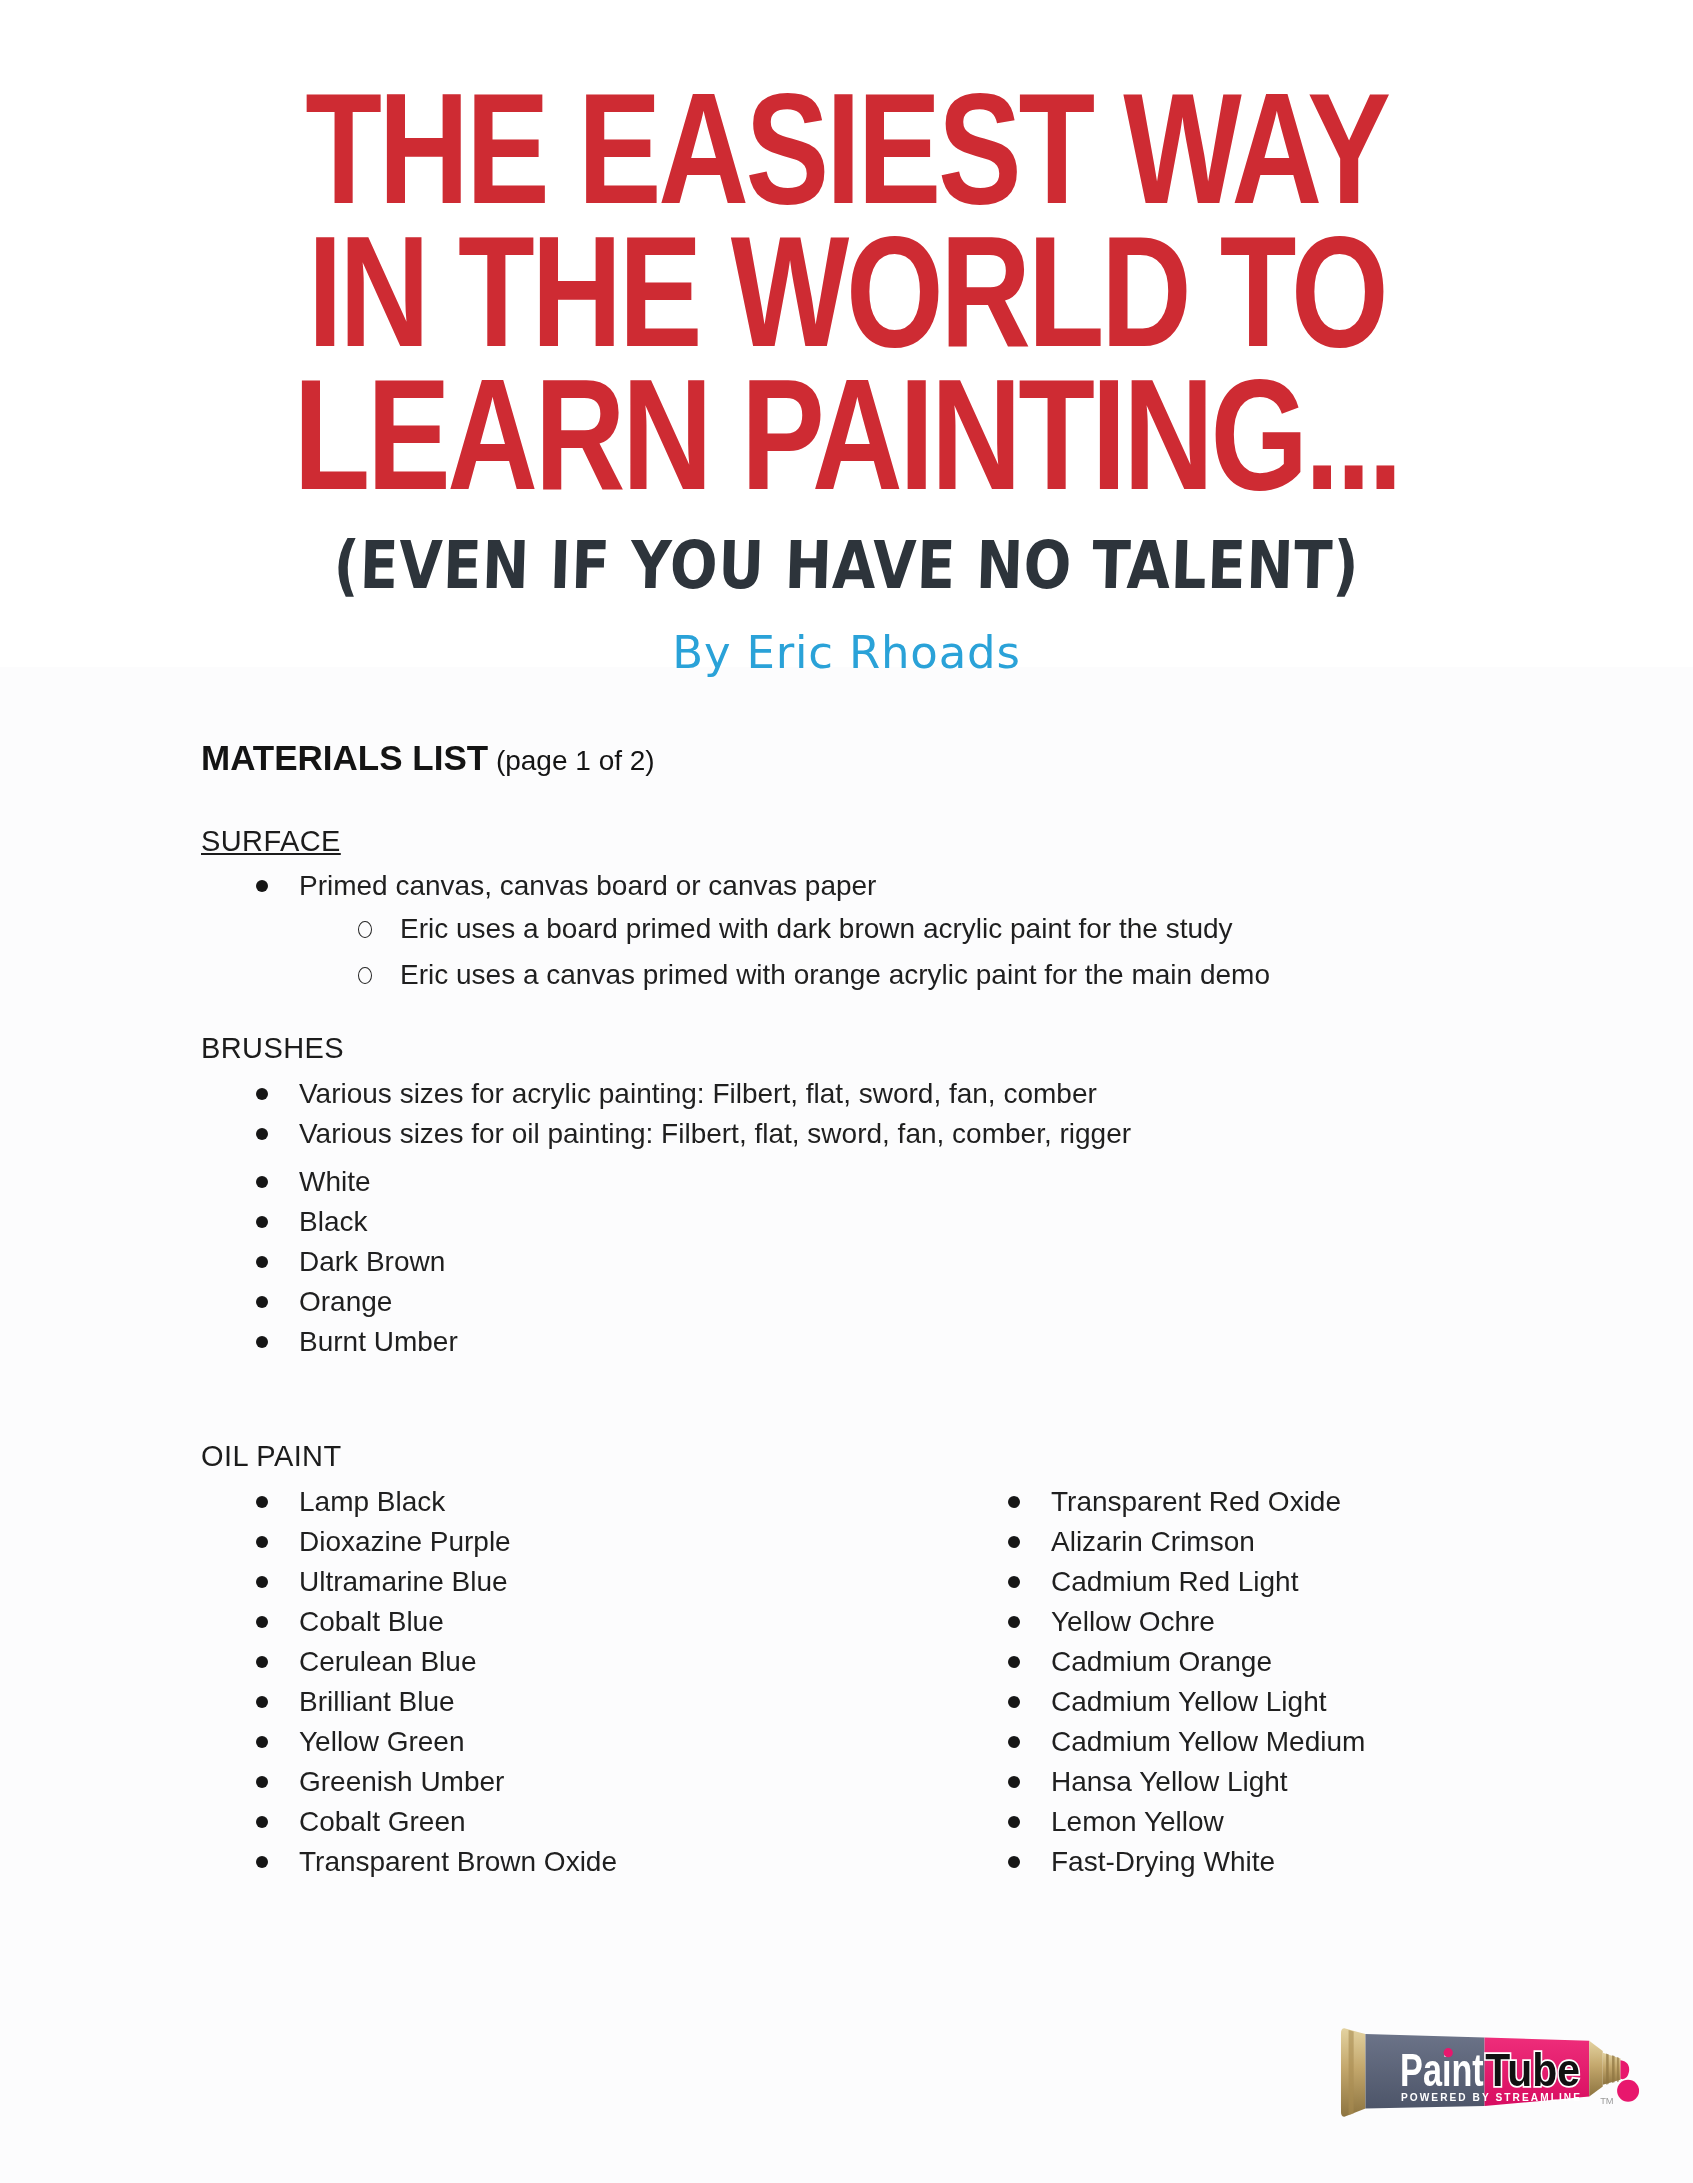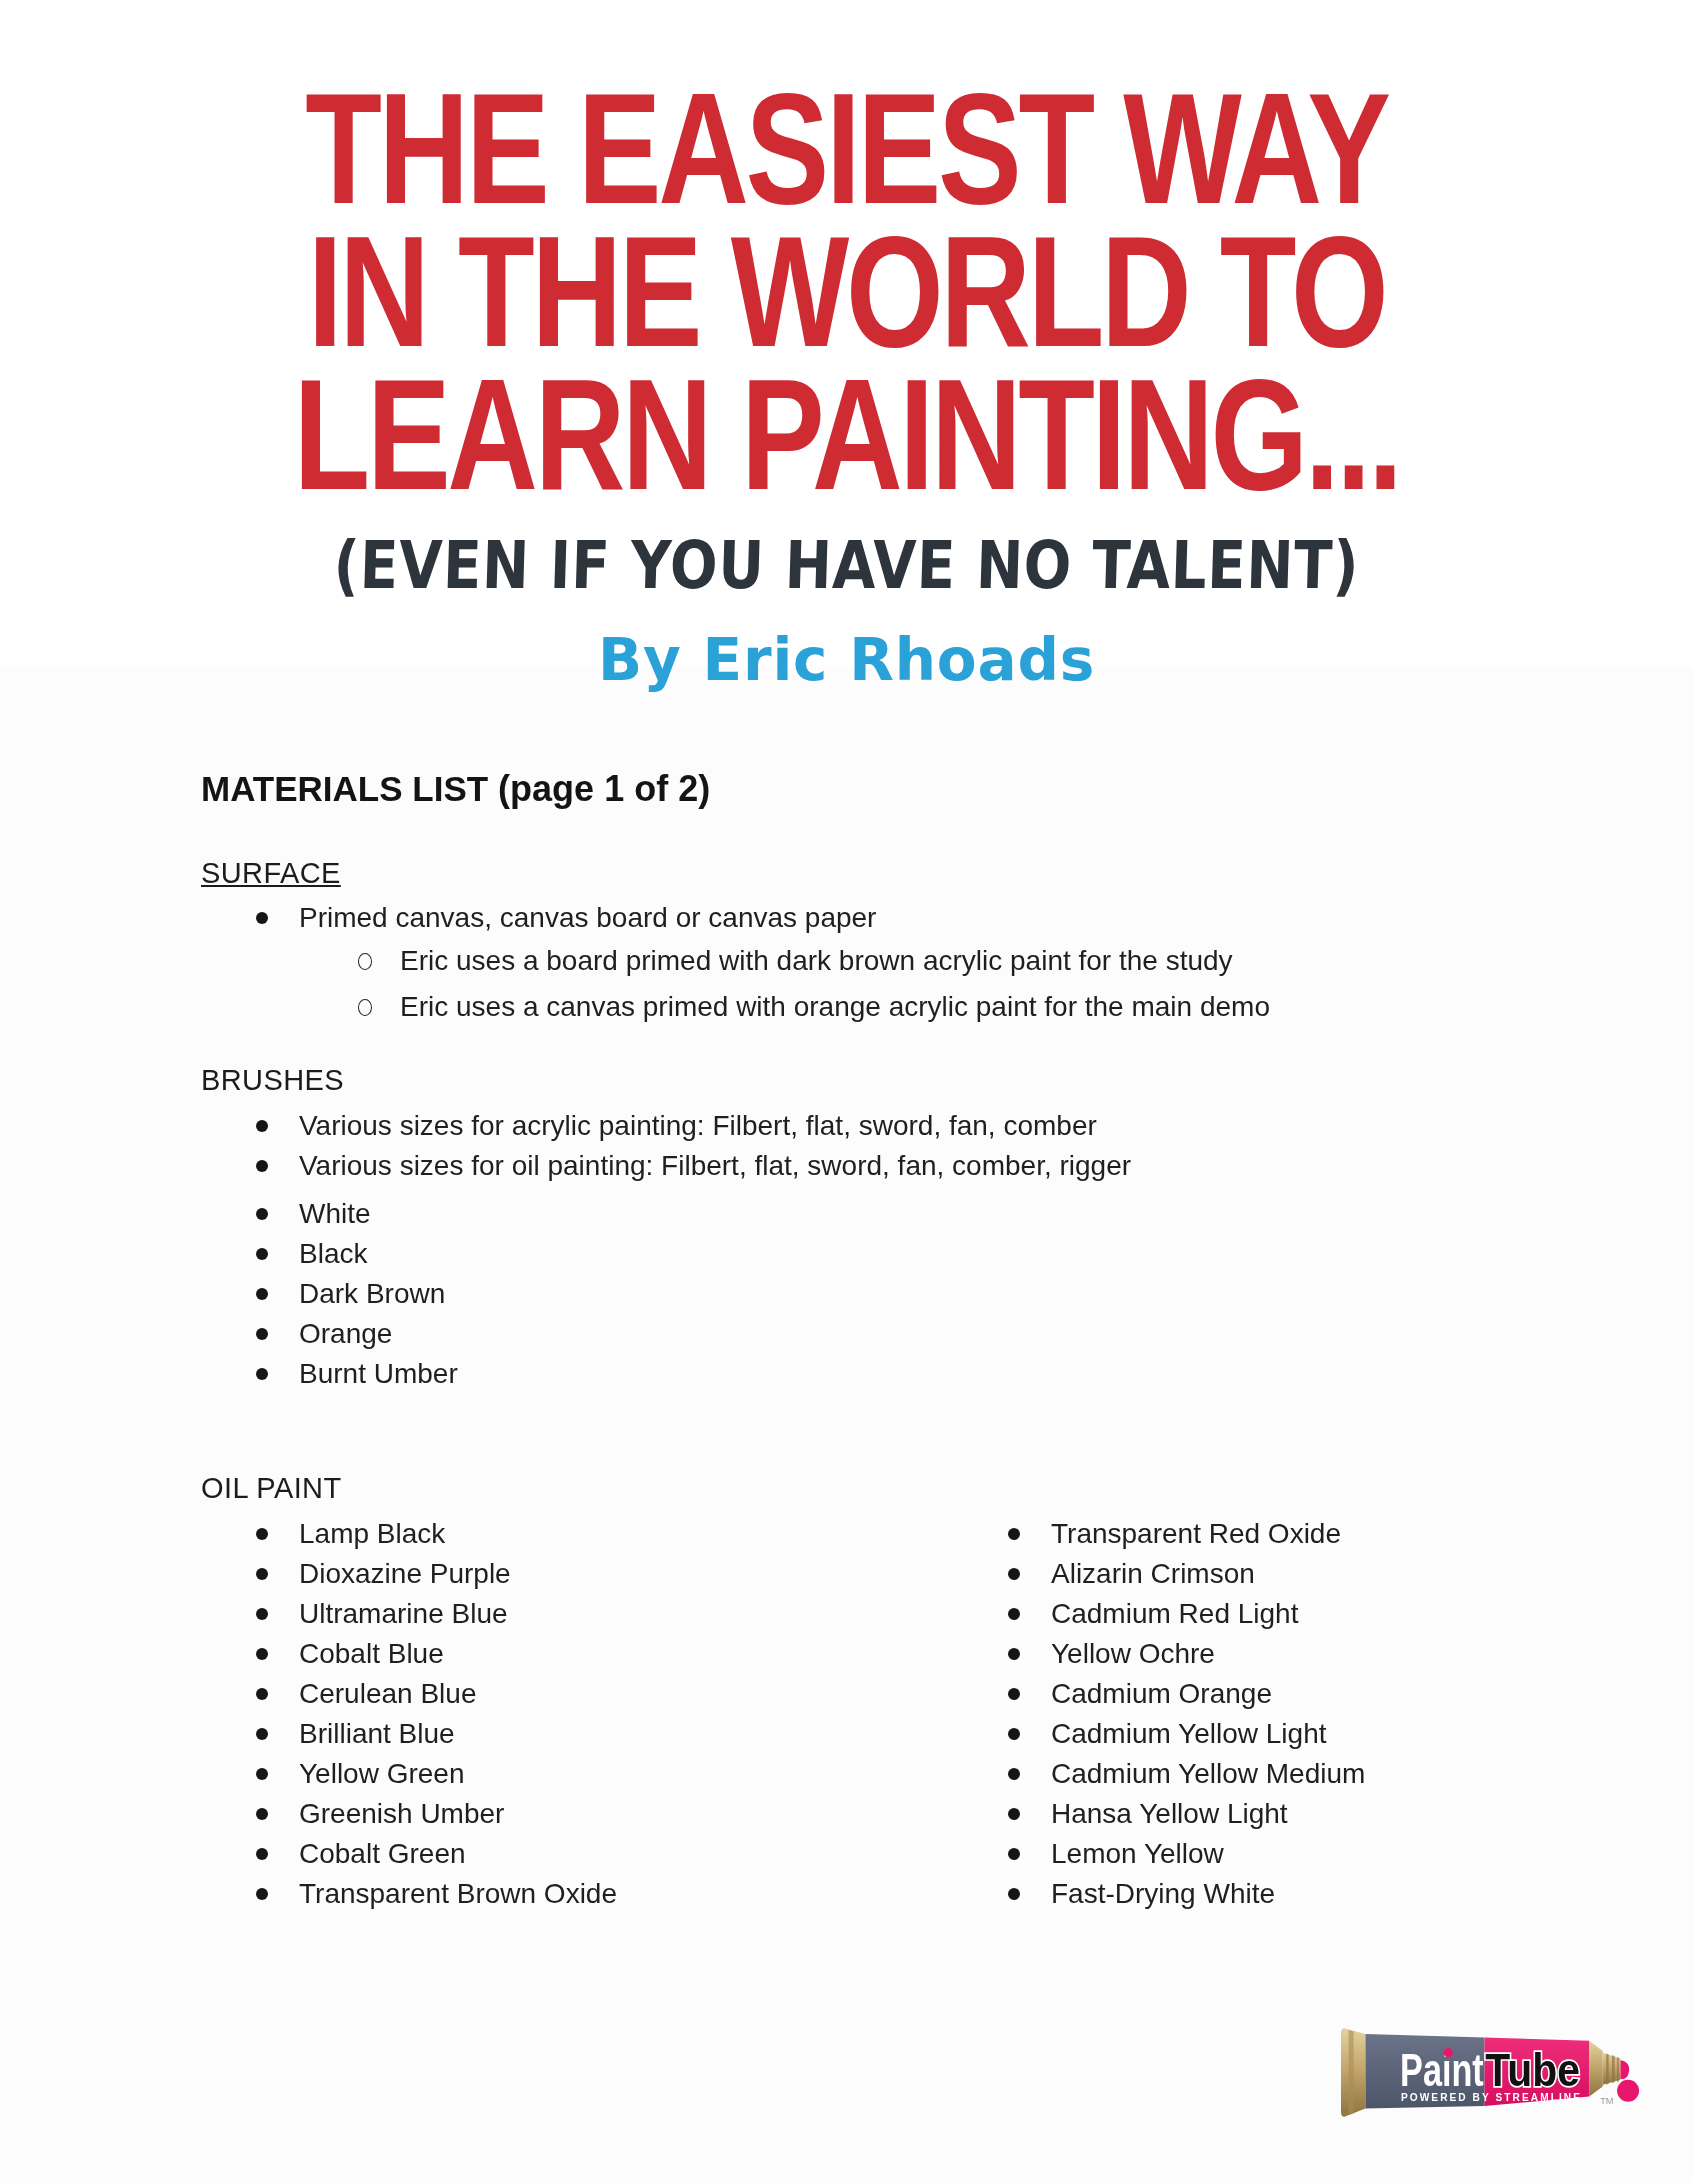--- a/index.html
+++ b/index.html
@@ -8,27 +8,27 @@
   .lower-band{position:absolute;left:0;top:667px;width:1693px;height:1516px;background:#fcfcfd;}
 
   
   .header{position:relative;padding-top:78px;text-align:center;}
   .title-line{display:block;margin:0 auto;font-weight:700;font-size:157px;line-height:0.91;
     letter-spacing:-4.2px;color:#ce2b33;transform:scaleX(0.80);transform-origin:50% 50%;
     font-family:"Liberation Sans",sans-serif;white-space:nowrap;}
   .subtitle{display:block;margin:20.3px auto 0;font-weight:700;font-size:66px;color:#2d343b;
     letter-spacing:0.8px;transform:scaleX(0.85) skewX(-2deg);transform-origin:50% 50%;
     font-family:"DejaVu Sans",sans-serif;white-space:nowrap;}
-  .byline{display:block;margin:22px auto 15px;font-weight:700;font-size:58px;color:#2aa2d8;
+  .byline{display:block;margin:22px auto 0;font-weight:400;font-size:45px;color:#2aa2d8;
     letter-spacing:0.8px;font-family:"DejaVu Sans",sans-serif;}
 
   
   .content{position:relative;padding:59px 0 0 201px;color:#1f1f1f;}
   .doc-heading{margin:0;font-size:35px;font-weight:700;color:#141414;}
-  .doc-heading .page-info{font-size:36px;font-weight:700;}
+  .doc-heading .page-info{font-size:28px;font-weight:400;}
   .section-title{margin:0;font-size:29px;font-weight:400;letter-spacing:0.4px;color:#1c1c1c;}
   .mt-surface{margin-top:47px;text-decoration:underline;}
   .mt-brushes{margin-top:34px;}
   .mt-acrylic{margin-top:74px;}
   .mt-oil{margin-top:78px;}
 
   ul{list-style:none;margin:0;padding:0 0 0 55px;}
   ul.sub{padding-left:157px;}
   li{display:flex;align-items:center;height:40px;font-size:28px;color:#1f1f1f;}
   ul.sub li{height:46px;}

